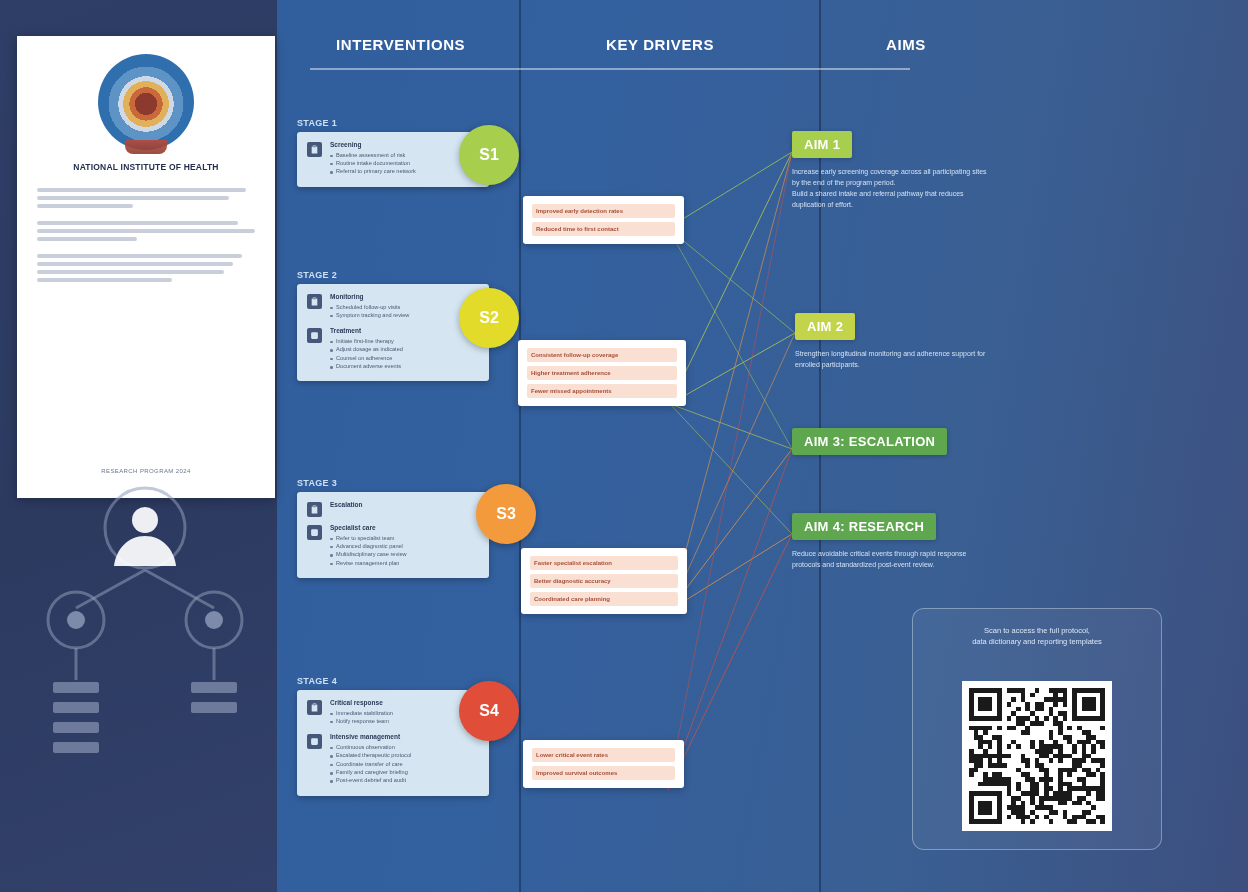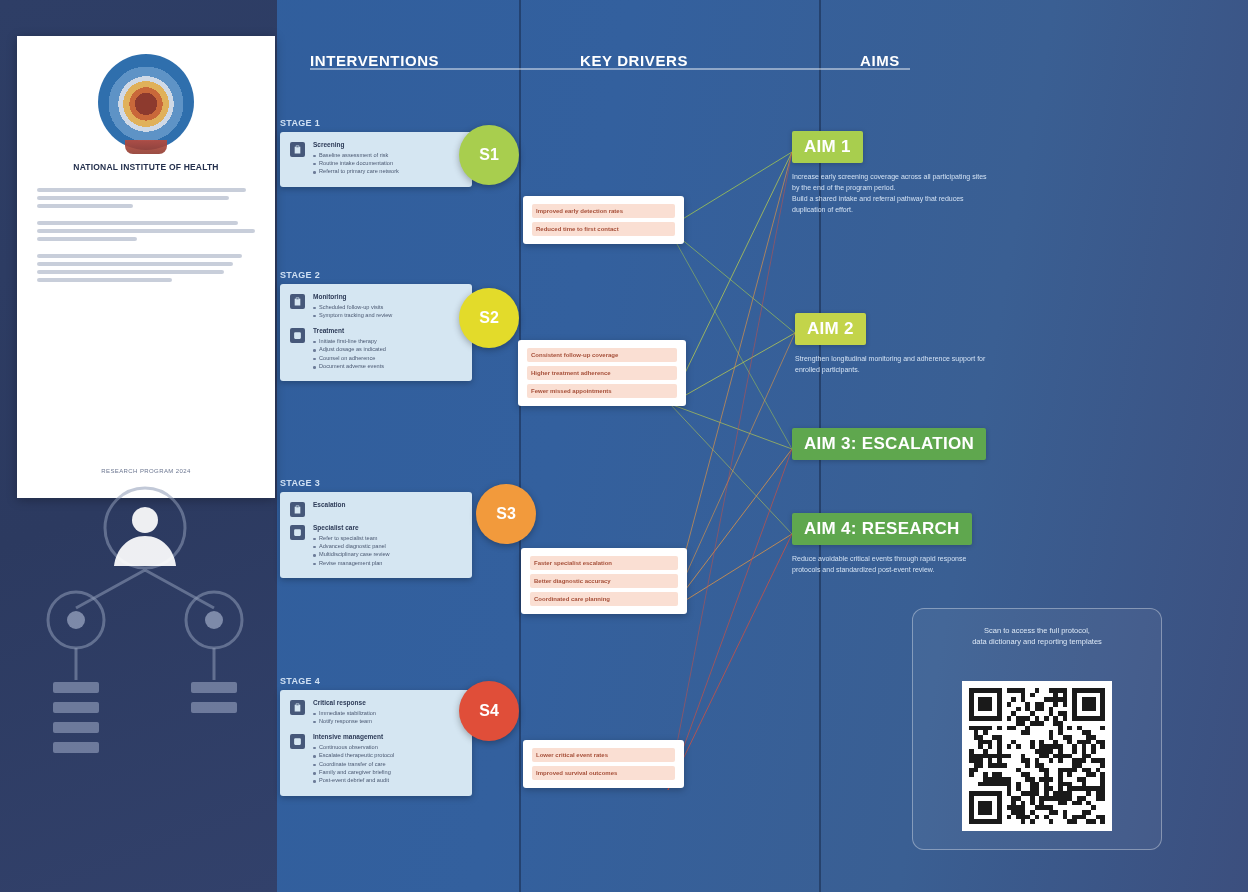--- a/index.html
+++ b/index.html
@@ -54,32 +54,32 @@
     position:absolute;left:0;right:0;bottom:24px;text-align:center;
     font-size:6px;color:#6b7690;letter-spacing:.4px;
   }
 
   
   .hier{position:absolute;left:20px;top:480px;width:250px;height:360px;}
   .hier svg{width:100%;height:100%;}
 
   
   .col-head{
-    position:absolute;top:52px;font-size:15px;font-weight:bold;color:#ffffff;
-    letter-spacing:.6px;text-transform:uppercase;
+    position:absolute;top:36px;font-size:15px;font-weight:bold;color:#ffffff;
+    letter-spacing:.6px;text-transform:uppercase;margin-left:26px;
   }
   .head-rule{
     position:absolute;top:68px;height:2px;background:rgba(255,255,255,.45);
   }
   .col-div{
     position:absolute;top:0;width:2px;height:892px;background:rgba(18,30,58,.45);
   }
 
   
-  .stage{position:absolute;left:280px;width:192px;}
+  .stage{position:absolute;left:297px;width:192px;}
   .stage-label{
     font-size:9px;font-weight:bold;color:#cfe0f3;letter-spacing:.3px;
     margin-bottom:4px;text-transform:uppercase;
   }
   .stage-card{
     background:#d5e6f2;border-radius:3px;padding:9px 10px 10px 10px;
     box-shadow:0 2px 6px rgba(0,0,0,.25);
   }
   .grp{display:flex;gap:8px;margin-bottom:7px;}
   .grp:last-child{margin-bottom:0;}
@@ -118,21 +118,21 @@
     border-radius:2px;padding:3px 4px;margin-bottom:4px;font-weight:bold;
   }
   .imp-row:last-child{margin-bottom:0;}
 
   
   #wires{position:absolute;left:0;top:0;width:1248px;height:892px;z-index:4;pointer-events:none;}
 
   
   .outcome{position:absolute;z-index:6;}
   .out-badge{
-    display:inline-block;font-size:17px;font-weight:bold;color:#ffffff;
+    display:inline-block;font-size:13px;font-weight:bold;color:#ffffff;
     padding:6px 12px;border-radius:2px;letter-spacing:.3px;
     box-shadow:0 1px 5px rgba(0,0,0,.22);
   }
   .out-text{
     margin-top:8px;font-size:7px;line-height:11px;color:#d3e2f4;max-width:330px;
   }
 
   
   .qr-panel{
     position:absolute;left:912px;top:608px;width:248px;height:240px;

